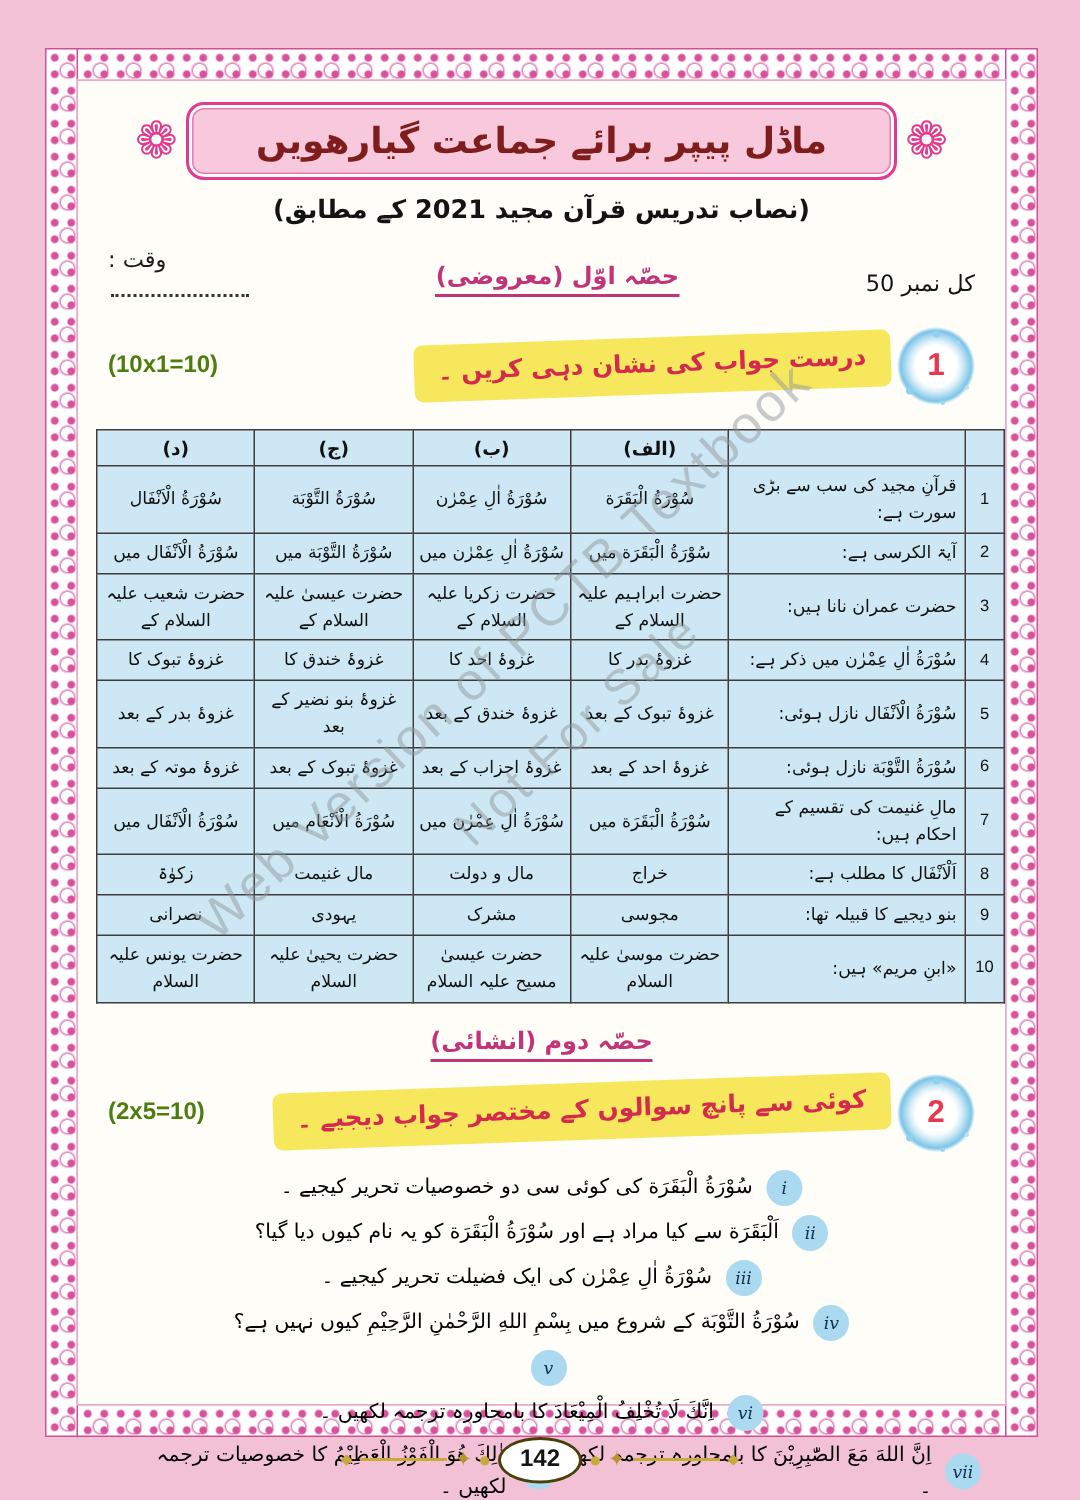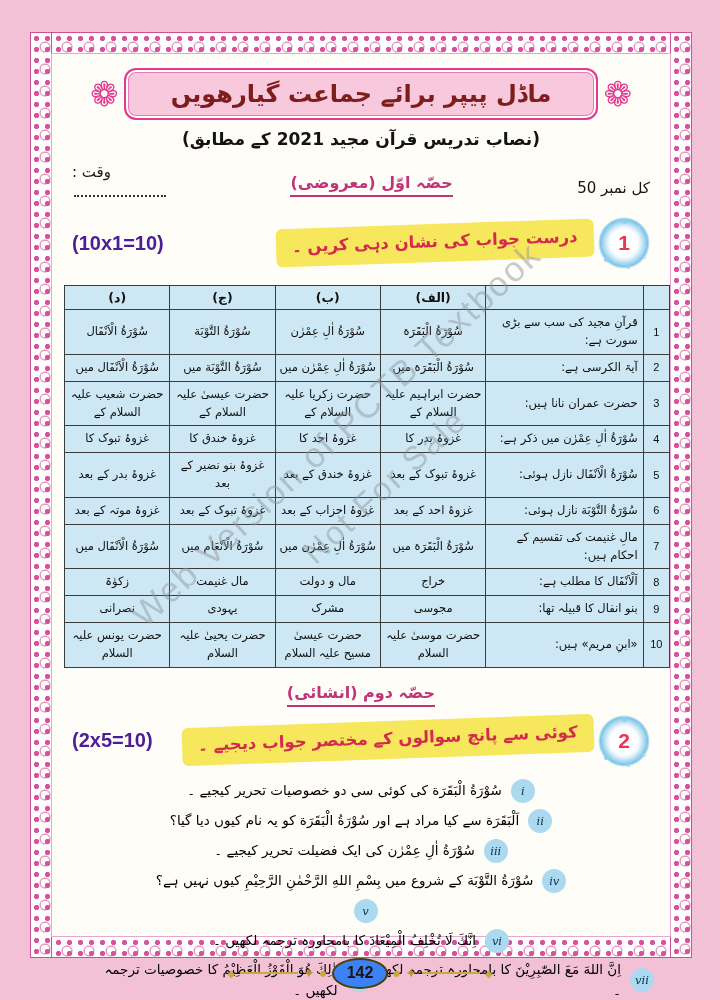--- a/index.html
+++ b/index.html
@@ -36,21 +36,21 @@
   
   .meta{display:flex;align-items:flex-end;justify-content:space-between;margin-top:14px;padding:0 8px;}
   .time-block{direction:rtl;display:flex;align-items:flex-end;font-size:15px;color:#1a1a1a;flex-direction:column;}
   .blank-line{display:inline-block;width:92px;border-bottom:2px dotted #333;margin-left:2px;height:14px;}
   .part-heading{font-size:16px;font-weight:bold;color:#c13478;direction:rtl;
     border-bottom:2px solid #c13478;padding-bottom:3px;}
   .total-marks{font-size:15px;color:#141414;direction:rtl;}
 
   
   .q-row{display:flex;align-items:center;margin-top:20px;padding:0 8px;}
-  .q-marks{font-family:"Liberation Sans",sans-serif;font-weight:bold;font-size:20px;color:#4c1d95;}
+  .q-marks{font-family:"Liberation Sans",sans-serif;font-weight:bold;font-size:16px;color:#4d7c0f;}
   .q-right{margin-left:auto;display:flex;align-items:center;}
   .q-band{background:#f6e75d;color:#d42a4e;font-weight:bold;font-size:16.5px;
     padding:7px 16px 10px;border-radius:6px;transform:rotate(-2deg);direction:rtl;line-height:1.3;}
   .splash{position:relative;width:52px;height:52px;flex:0 0 auto;margin-left:4px;}
   .splash::before{content:"";position:absolute;inset:0;border-radius:50%;
     background:radial-gradient(circle at 50% 50%, #ffffff 0 37%, #d8eef8 47%, #7cc5e8 64%, rgba(124,197,232,0) 71%);}
   .splash::after{content:"";position:absolute;left:24px;top:2px;width:5px;height:5px;border-radius:50%;background:#8fd0ec;
     box-shadow:14px 6px 0 -1px #a5dbf1,-18px 38px 0 0 #8fd0ec,20px 36px 0 -1px #b7e3f4,4px 46px 0 -1px #9dd6ef,-22px 8px 0 -2px #bfe7f5;}
   .splash .num{position:absolute;inset:0;display:flex;align-items:center;justify-content:center;
     color:#e8374f;font-weight:bold;font-size:21px;font-family:"Liberation Sans",sans-serif;z-index:2;}
@@ -82,21 +82,21 @@
     font-family:"Liberation Sans",sans-serif;pointer-events:none;z-index:6;}
   .watermark .wm2{margin-top:32px;font-size:33px;}
 
   
   .footer{position:absolute;left:0;right:0;bottom:8px;height:38px;display:flex;align-items:center;
     justify-content:center;gap:5px;color:#b99b2f;z-index:2;}
   .fl-line{width:58px;border-top:2px solid #c7a93c;}
   .fl-dia{font-size:10px;color:#c7a93c;}
   .fl-star{font-size:14px;color:#b9952c;}
   .fl-dot{font-size:8px;color:#c7a93c;}
-  .oval{border:2px solid #4a3f08;background:#3b82f6;color:#141414;font-weight:bold;
+  .oval{border:2px solid #4a3f08;background:#ffffff;color:#141414;font-weight:bold;
     border-radius:50%;padding:4px 13px 5px;font-size:16px;font-family:"Liberation Sans",sans-serif;}
 </style>
 </head>
 <body>
 
 <div class="page">
 
   <div class="frame">
     <div class="strip top"></div>
     <div class="strip bottom"></div>
@@ -201,21 +201,21 @@
         <tr>
           <td class="c-no">8</td>
           <td class="c-q">اَلْاَنْفَال کا مطلب ہے:</td>
           <td class="c-opt">خراج</td>
           <td class="c-opt">مال و دولت</td>
           <td class="c-opt">مال غنیمت</td>
           <td class="c-opt">زکوٰۃ</td>
         </tr>
         <tr>
           <td class="c-no">9</td>
-          <td class="c-q">بنو انفال کا قبیلہ تھا:</td>
+          <td class="c-q">بنو دیجیے کا قبیلہ تھا:</td>
           <td class="c-opt">مجوسی</td>
           <td class="c-opt">مشرک</td>
           <td class="c-opt">یہودی</td>
           <td class="c-opt">نصرانی</td>
         </tr>
         <tr>
           <td class="c-no">10</td>
           <td class="c-q">«ابنِ مریم» ہیں:</td>
           <td class="c-opt">حضرت موسیٰ علیہ السلام</td>
           <td class="c-opt">حضرت عیسیٰ مسیح علیہ السلام</td>

